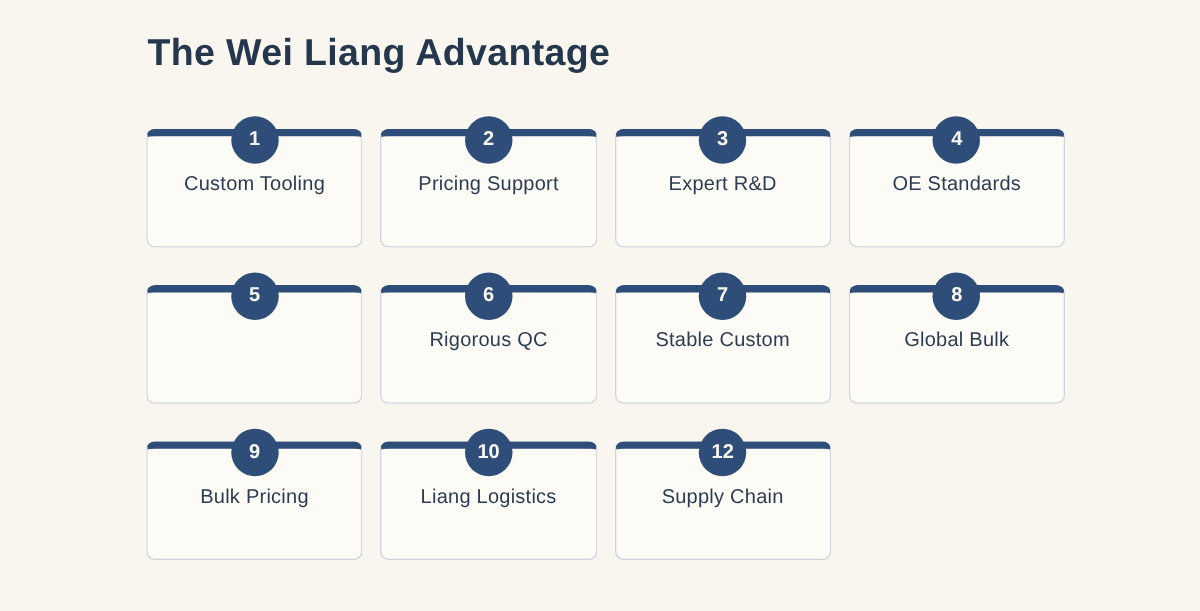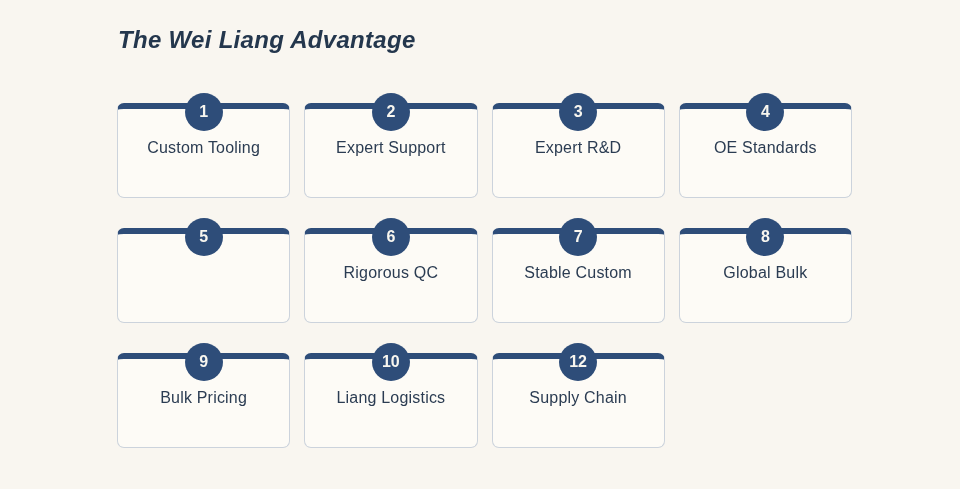--- a/index.html
+++ b/index.html
@@ -15,25 +15,24 @@
   html,body{width:960px;height:489px;overflow:hidden;}
   body{
     background:var(--page_bg);
     font-family:"Liberation Sans","DejaVu Sans",sans-serif;
     position:relative;
   }
   .page-title{
     position:absolute;
     left:118px;
     top:26px;
-    font-size:24px;
+    font-size:30px;
     font-weight:600;
     letter-spacing:0.3px;
     color:var(--title_text);
-    font-style:italic;
   }
   .advantage-grid{
     position:absolute;
     left:117px;
     top:103px;
     width:735px;
     display:grid;
     grid-template-columns:repeat(4,1fr);
     column-gap:14px;
     row-gap:30px;
@@ -80,21 +79,21 @@
 <h1 class="page-title">The Wei Liang Advantage</h1>
 
 <main class="advantage-grid">
   <div class="card">
     <span class="badge">1</span>
     <span class="card-label">Custom Tooling</span>
   </div>
 
   <div class="card">
     <span class="badge">2</span>
-    <span class="card-label">Expert Support</span>
+    <span class="card-label">Pricing Support</span>
   </div>
 
   <div class="card">
     <span class="badge">3</span>
     <span class="card-label">Expert R&amp;D</span>
   </div>
 
   <div class="card">
     <span class="badge">4</span>
     <span class="card-label">OE Standards</span>

